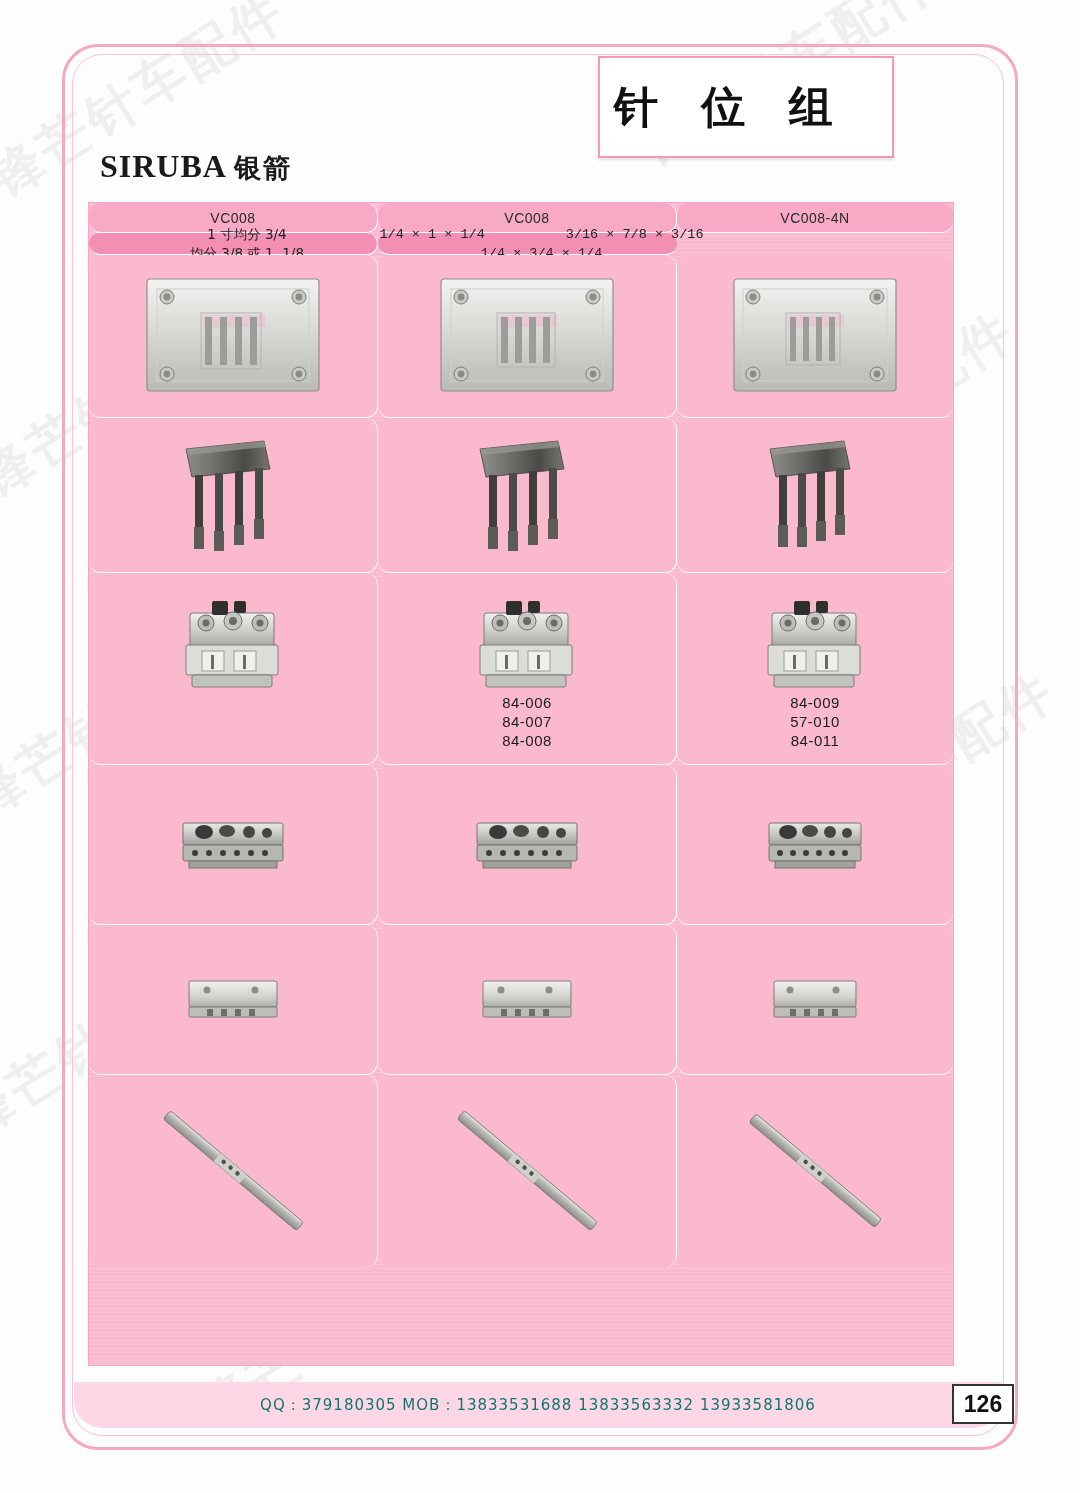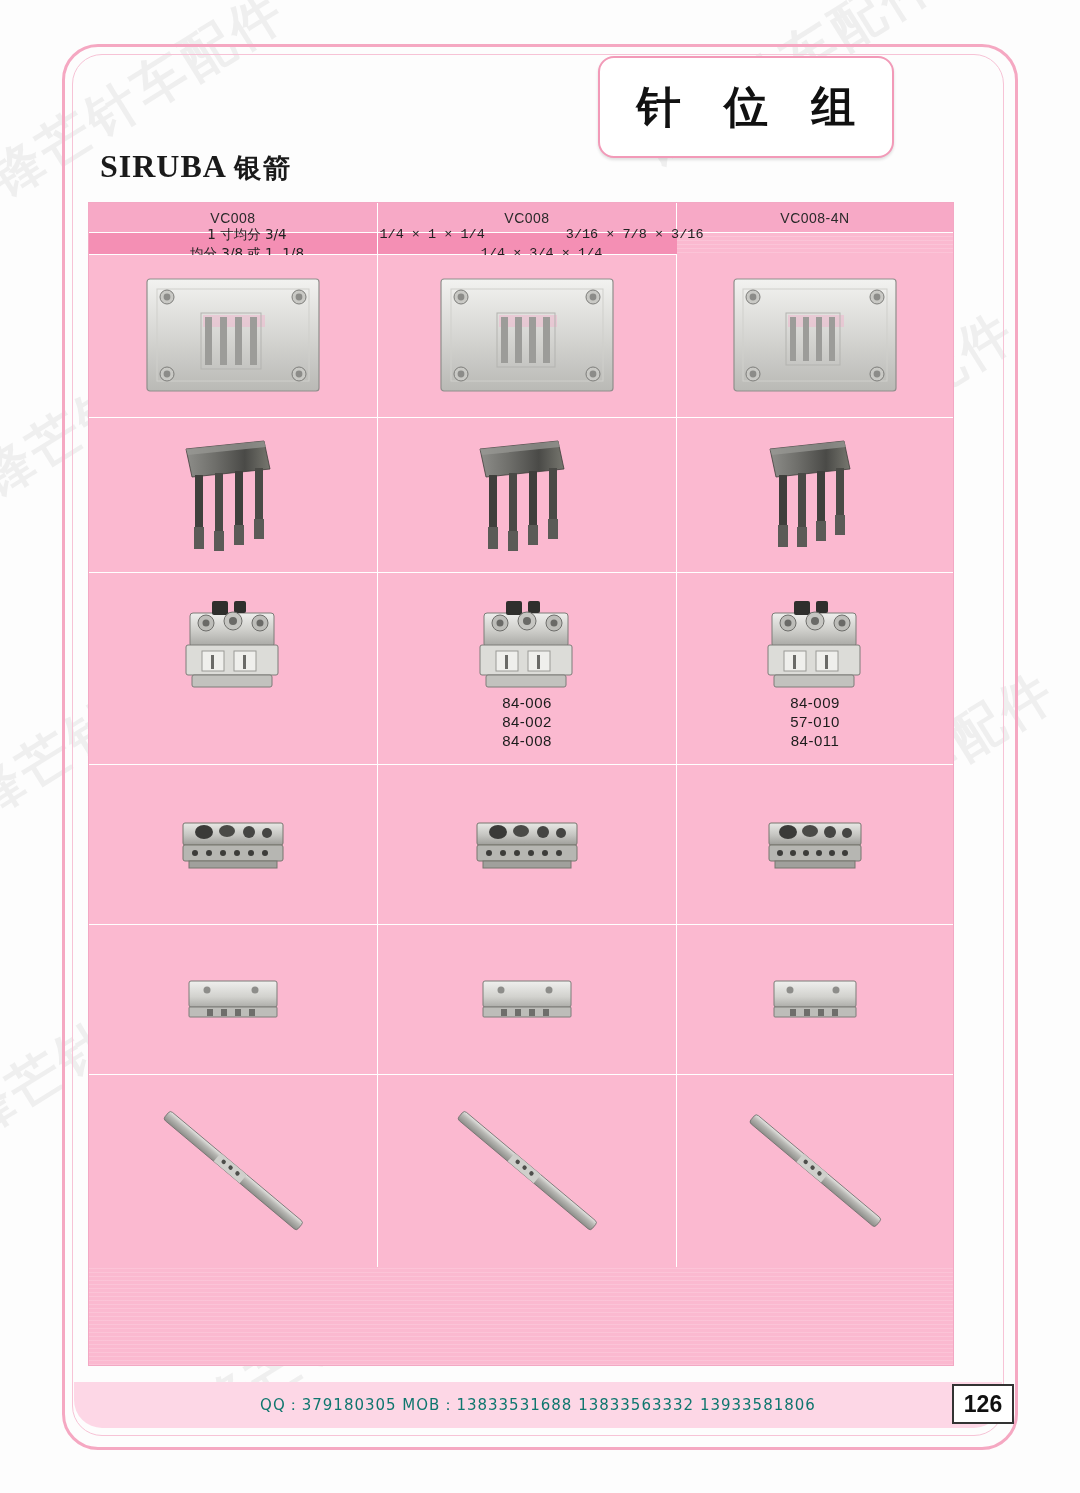--- a/index.html
+++ b/index.html
@@ -61,25 +61,24 @@
 
   
   .title-box {
     position: absolute;
     left: 598px;
     top: 56px;
     width: 292px;
     height: 98px;
     background: #ffffff;
     border: 2px solid #f29ab8;
-    border-radius: 16px;
+    border-radius: 0;
     box-shadow: 0 2px 3px rgba(0,0,0,0.12);
     display: flex;
     align-items: center;
-    justify-content: center;
   }
   .title-box .title-text {
     font-family: "DejaVu Sans", sans-serif;
     font-size: 44px;
     font-weight: bold;
     letter-spacing: 14px;
     color: #111;
     text-indent: 14px;
   }
 
@@ -125,20 +124,21 @@
   }
   .cell {
     box-sizing: border-box;
     border-right: 1px solid #ffffff;
     border-bottom: 1px solid #ffffff;
     position: relative;
     display: flex;
     flex-direction: column;
     align-items: center;
     justify-content: center;
+    border-radius: 12px;
   }
   .cell:last-child { border-right: none; }
 
   .c1 { width: 289px; }
   .c2 { width: 299px; }
   .c3 { width: 276px; }
 
   .hdr-row .cell {
     height: 30px;
     background: #f7a9c6;
@@ -437,21 +437,21 @@
           <circle cx="82" cy="28" r="8" fill="#bdbdb9" stroke="#6e6e6b"></circle>
             <circle cx="82" cy="28" r="3.5" fill="#6a6a67"></circle>
           <rect x="24" y="56" width="22" height="20" fill="#efefec" stroke="#9a9a96"></rect>
           <rect x="56" y="56" width="22" height="20" fill="#efefec" stroke="#9a9a96"></rect>
           <rect x="33" y="60" width="3" height="14" fill="#6a6a67"></rect>
           <rect x="65" y="60" width="3" height="14" fill="#6a6a67"></rect>
         </svg>
       </div>
       <div class="codes">
         <div>84-006</div>
-        <div>84-002</div>
+        <div>84-007</div>
         <div>84-008</div>
       </div>
     </div>
     <div class="cell c3">
       <div style="margin-top:-40px;">
         <svg width="110" height="108" viewBox="0 0 110 108">
           <rect x="12" y="18" width="84" height="34" rx="3" fill="url(#bg1)" stroke="#7c7c78"></rect>
           <rect x="8" y="50" width="92" height="30" rx="2" fill="#dcdcd8" stroke="#7c7c78"></rect>
           <rect x="14" y="80" width="80" height="12" rx="2" fill="#c2c2be" stroke="#7c7c78"></rect>
           <rect x="34" y="6" width="16" height="14" rx="2" fill="#2f2f2d"></rect>

